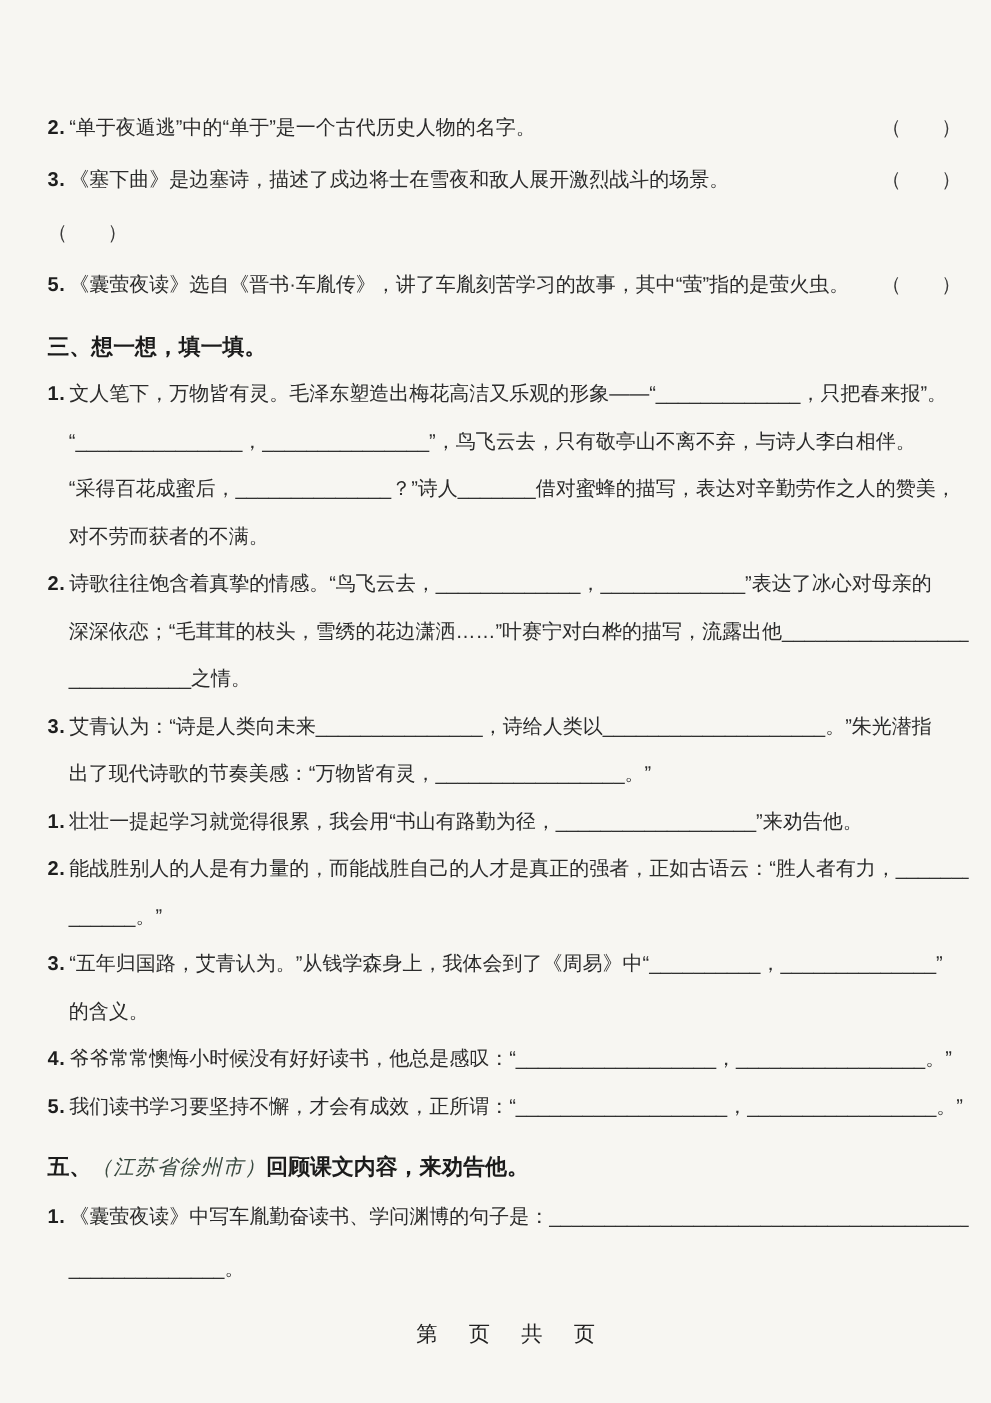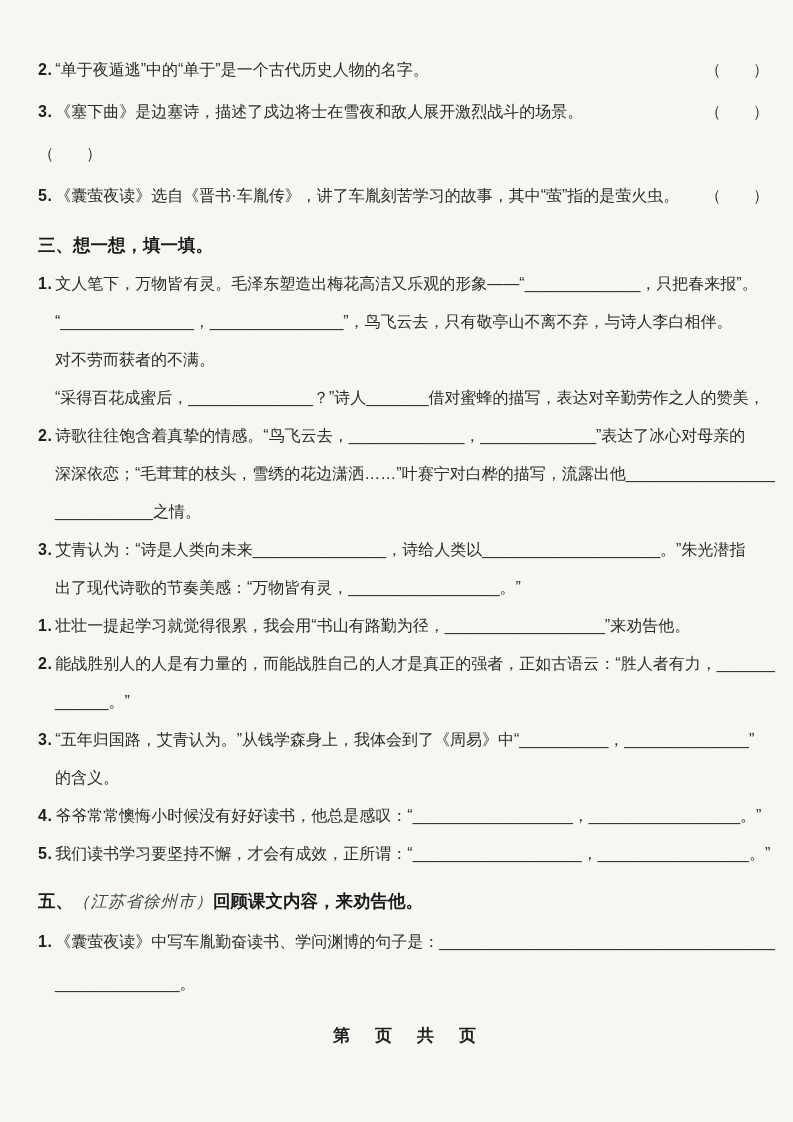--- a/index.html
+++ b/index.html
@@ -11,21 +11,21 @@
     height: 1122px;
     background: #f7f6f2;
     overflow: hidden;
     font-family: "Liberation Sans", "DejaVu Sans", sans-serif;
     color: #2b2b2b;
   }
   .doc {
     box-sizing: border-box;
     width: 793px;
     height: 1122px;
-    padding: 49px 18px 0 38px;
+    padding: 81px 18px 0 38px;
     position: relative;
   }
   
   .tf-row {
     height: 42px;
     display: flex;
     align-items: center;
     justify-content: space-between;
     white-space: nowrap;
   }
@@ -70,21 +70,21 @@
     padding-left: 17px;
     overflow: hidden;
   }
   .q-line.first { padding-left: 0; }
   .s5 .q-line { height: 42px; line-height: 42px; }
   
   .footer {
     margin-top: 16px;
     text-align: center;
     font-size: 17px;
-    font-weight: 700;
+    font-weight: 400;
     color: #222;
     letter-spacing: 4px;
     height: 30px;
     line-height: 30px;
   }
 </style>
 </head>
 <body>
 
 <div class="doc">
@@ -103,22 +103,22 @@
   <div class="tf-row">
     <div class="tf-text body-text"><span class="num">5.</span><span>《囊萤夜读》选自《晋书·车胤传》，讲了车胤刻苦学习的故事，其中“萤”指的是萤火虫。</span></div>
     <div class="brackets">（　　）</div>
   </div>
 
   <div class="section-heading">三、想一想，填一填。</div>
 
   <div>
     <div class="q-line first"><span class="num">1.</span><span>文人笔下，万物皆有灵。毛泽东塑造出梅花高洁又乐观的形象——“_____________，只把春来报”。</span></div>
     <div class="q-line">“_______________，_______________”，鸟飞云去，只有敬亭山不离不弃，与诗人李白相伴。</div>
+    <div class="q-line">“采得百花成蜜后，______________？”诗人_______借对蜜蜂的描写，表达对辛勤劳作之人的赞美，</div>
     <div class="q-line">对不劳而获者的不满。</div>
-    <div class="q-line">“采得百花成蜜后，______________？”诗人_______借对蜜蜂的描写，表达对辛勤劳作之人的赞美，</div>
   </div>
 
   <div>
     <div class="q-line first"><span class="num">2.</span><span>诗歌往往饱含着真挚的情感。“鸟飞云去，_____________，_____________”表达了冰心对母亲的</span></div>
     <div class="q-line">深深依恋；“毛茸茸的枝头，雪绣的花边潇洒……”叶赛宁对白桦的描写，流露出他__________________</div>
     <div class="q-line">___________之情。</div>
   </div>
 
   <div>
     <div class="q-line first"><span class="num">3.</span><span>艾青认为：“诗是人类向未来_______________，诗给人类以____________________。”朱光潜指</span></div>

